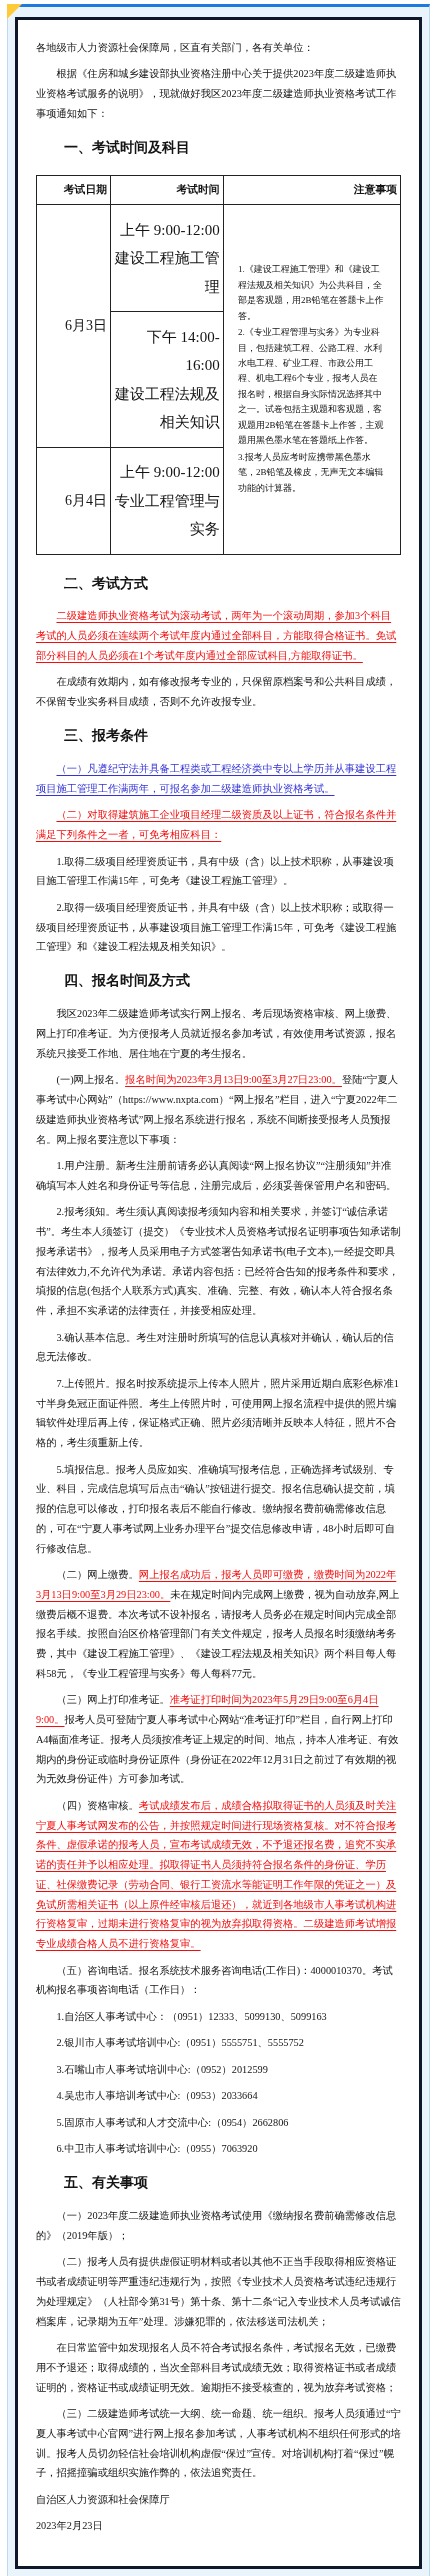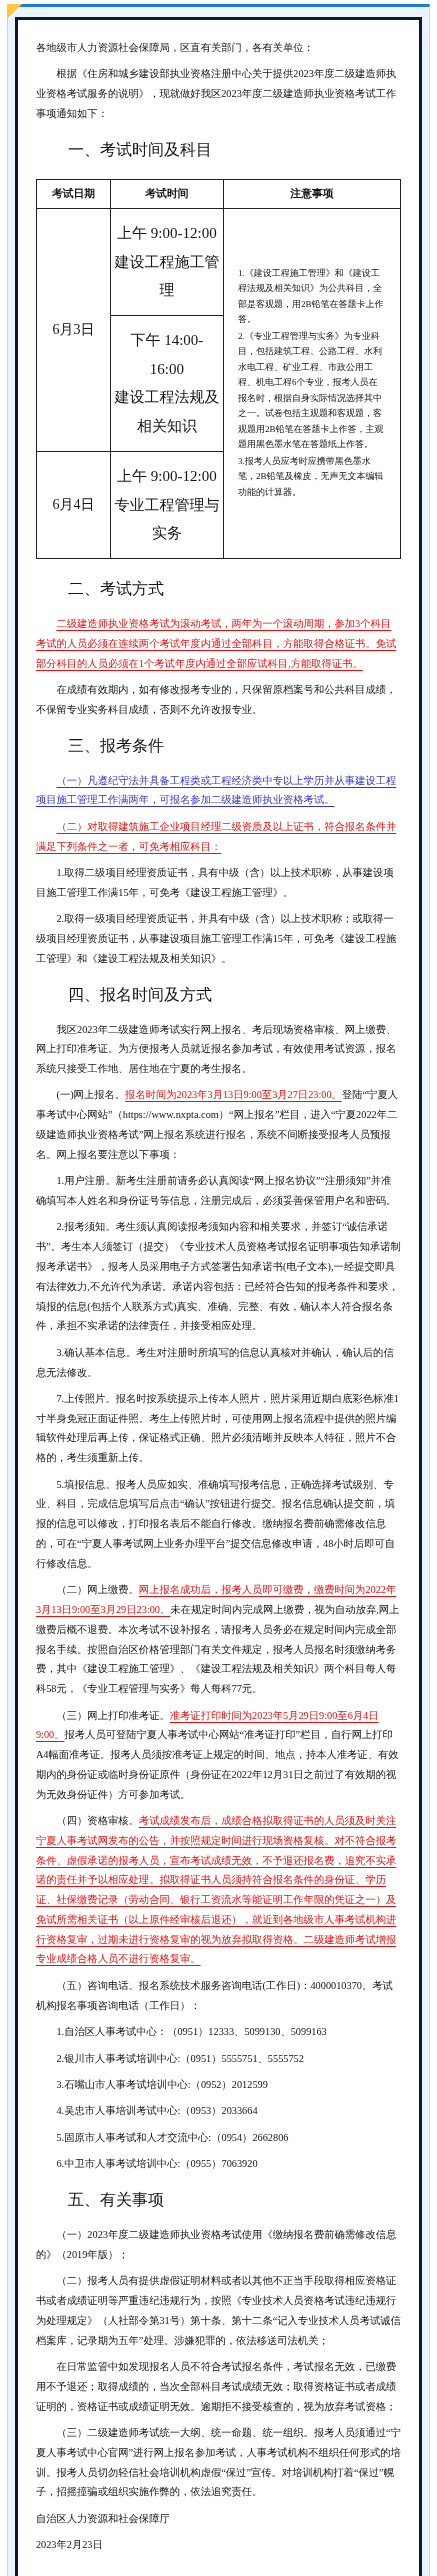--- a/index.html
+++ b/index.html
@@ -7,26 +7,26 @@
        font-family:"Liberation Sans","DejaVu Sans",sans-serif;}
   
   .outer{position:relative;margin:4.1px 6.7px 0;background:#e9f4fd;border:0.5px solid #bcd9f0;
          border-top:3.1px solid #1f7ae0;padding:10.3px 7.7px 11.3px;box-sizing:border-box;}
   .tri-tl{position:absolute;left:-0.5px;top:-3.1px;width:0;height:0;
           border-top:15.5px solid #ffc93c;border-right:15.5px solid transparent;}
   .doc{background:#fff;border:3px solid #0f172a;padding:17.5px 17.5px 23px;
        font-family:"Liberation Serif","DejaVu Serif",serif;font-size:10.3px;color:#141414;}
   .doc-p{margin:0 0 6.7px;line-height:1.92;text-indent:2em;}
   .doc-p.ni{text-indent:0;}
-  .doc-h{margin:11.3px 0 9.3px;line-height:1.9;text-indent:2em;font-weight:normal;font-size:16px;}
+  .doc-h{margin:11.3px 0 9.3px;line-height:1.9;text-indent:2em;font-weight:bold;font-size:14px;}
   .seg-n{color:#141414;}
   .seg-r{color:#f20c0c;text-decoration:underline;text-underline-offset:2.6px;}
   .seg-b{color:#3434d6;text-decoration:underline;text-underline-offset:2.6px;}
   table.exam{width:100%;border-collapse:collapse;margin:13.4px 0 15.5px;text-align:center;}
-  .exam th,.exam td{border:1px solid #222;padding:4.1px 3.1px;}
+  .exam th,.exam td{border:1px solid #222;padding:4.1px 3.1px;text-align:right;}
   .exam th{font-size:10.8px;padding:7.2px 3.1px;}
   .exam td.sess{font-size:15px;line-height:1.9;padding:10.3px 3.1px;}
   .exam td.dt{font-size:14px;width:67px;}
   .exam td.notes{width:164px;text-align:left;font-size:9px;line-height:1.72;padding:5.2px 6.2px;}
   .exam td.notes p{margin:0 8px 1px;}
   
   .banner{position:relative;margin:21.6px 4.1px 0;height:494px;background:#fbd7a4;overflow:hidden;}
   .blob-blue{position:absolute;left:-36px;top:-62px;width:289px;height:216px;background:#5b7fc9;
              border-radius:0 0 52% 48% / 0 0 85% 70%;transform:rotate(-4deg);}
   .v-green{position:absolute;right:46px;top:-15.5px;width:155px;height:155px;}

